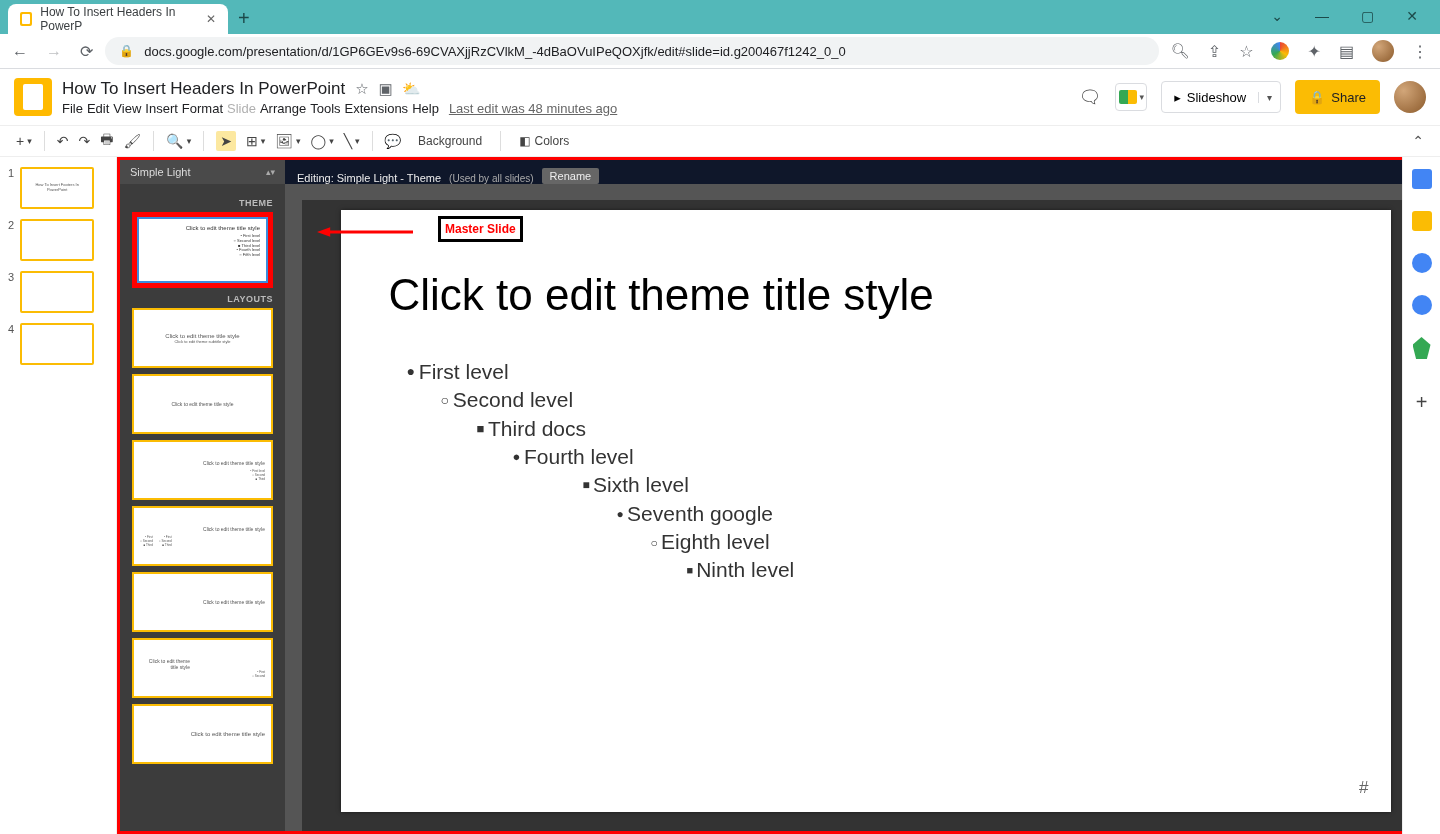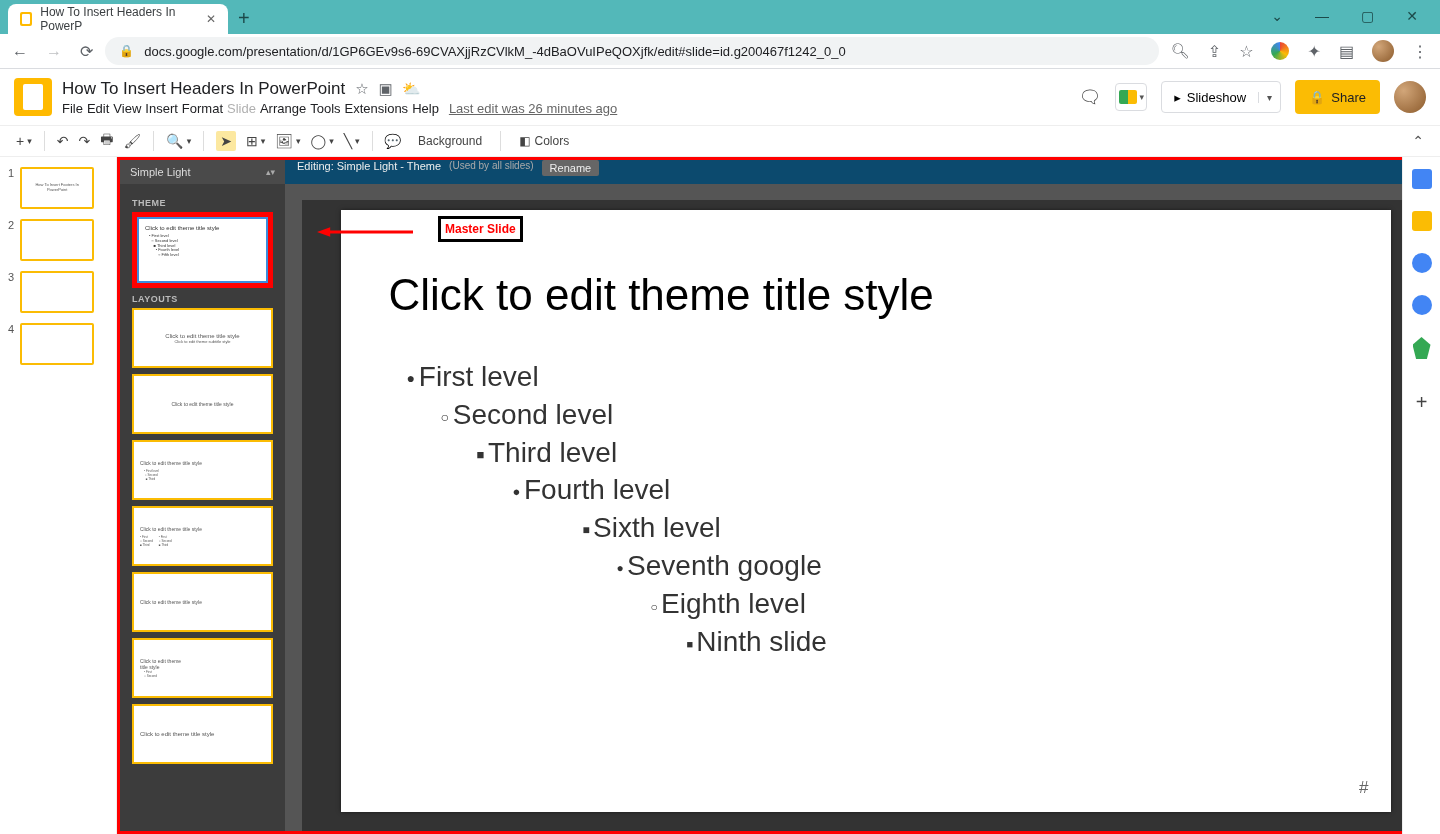--- a/index.html
+++ b/index.html
@@ -53,44 +53,44 @@
 .page-thumbs{width:117px;background:#fff;display:flex;flex-direction:column;gap:10px;padding:10px 8px;border-right:1px solid #eee}
 .thumb-row{display:flex;gap:6px;font-size:11px;color:#555}
 .thumb{width:74px;height:42px;border:2px solid #fbbc04;border-radius:2px;background:#fff;font-size:4px;padding:4px;color:#555;display:flex;flex-direction:column;align-items:center;justify-content:center;text-align:center;line-height:1.2}
 
 .red-area{flex:1;position:relative;background:#333;border:3px solid #ff0000;}
 
 
 .theme-panel{position:absolute;left:0;top:0;bottom:0;width:165px;background:#3c3c3c;color:#ddd;display:flex;flex-direction:column;}
 .theme-head{height:24px;background:#4a4a4a;display:flex;align-items:center;padding:0 10px;font-size:11px;color:#ddd;font-weight:400}
 .theme-head .arr{margin-left:auto;font-size:9px;color:#aaa}
-.theme-body{flex:1;overflow-y:auto;padding:8px 12px;}
+.theme-body{flex:1;overflow-y:auto;padding:8px 12px;text-align:right;}
 .panel-label{font-size:9px;color:#bbb;font-weight:700;margin:6px 0 4px;letter-spacing:.5px}
 .master-thumb{border:3px solid #ff0000;padding:2px;background:#ff0000;}
 .master-thumb-inner{border:2px solid #3b8cde;background:#fff;height:66px;padding:6px;font-size:5px;color:#333}
 .layout-list{display:flex;flex-direction:column;gap:6px;margin-top:2px}
 .layout-item{border:2px solid #fbbc04;background:#fff;height:60px;padding:6px;font-size:5px;color:#555;display:flex;flex-direction:column;justify-content:center}
 
 
-.edit-bar{position:absolute;left:165px;right:0;top:0;height:24px;background:#0c4a6e;display:flex;align-items:flex-start;padding:0 12px;font-size:11px;color:#eee;gap:8px}
+.edit-bar{position:absolute;left:165px;right:0;top:0;height:24px;background:#0f172a;display:flex;align-items:flex-end;padding:0 12px;font-size:11px;color:#eee;gap:8px}
 .edit-bar .used{color:#aaa;font-size:10px}
 .rename-btn{background:#666;color:#eee;border-radius:2px;padding:2px 8px;font-size:11px}
 .close-x{margin-left:auto;font-size:13px;color:#eee;font-weight:700}
 
 
 .ruler{position:absolute;left:165px;right:0;top:24px;height:16px;background:#555;}
 
 
 .vruler{position:absolute;left:165px;top:40px;bottom:0;width:17px;background:#555}
 
 
 .canvas-scroll{position:absolute;left:182px;right:8px;top:40px;bottom:8px;background:#333;display:flex;align-items:flex-start;justify-content:center;overflow:hidden}
 .canvas-slide{margin-top:10px;width:1050px;height:602px;background:#fff;box-shadow:0 0 4px rgba(0,0,0,.5);padding:60px 48px;position:relative}
 .slide-title{font-size:44px;color:#000;margin-bottom:38px}
-.bullet-area{font-size:28px;color:#333;line-height:1.35}
+.bullet-area{font-size:21px;color:#333;line-height:1.35}
 .b1{margin-left:18px}.b1::before{content:"● ";font-size:14px;vertical-align:3px}
 .b2{margin-left:52px}.b2::before{content:"○ ";font-size:14px;vertical-align:2px}
 .b3{margin-left:88px}.b3::before{content:"■ ";font-size:13px;vertical-align:3px}
 .b4{margin-left:124px}.b4::before{content:"● ";font-size:13px;vertical-align:3px}
 .b5{margin-left:158px}.b5::before{content:"○ ";font-size:13px;vertical-align:2px}
 .b6{margin-left:194px}.b6::before{content:"■ ";font-size:12px;vertical-align:3px}
 .b7{margin-left:228px}.b7::before{content:"● ";font-size:12px;vertical-align:3px}
 .b8{margin-left:262px}.b8::before{content:"○ ";font-size:12px;vertical-align:2px}
 .b9{margin-left:298px}.b9::before{content:"■ ";font-size:11px;vertical-align:3px}
 .page-num{position:absolute;right:22px;bottom:14px;font-size:17px;color:#666}
@@ -162,21 +162,21 @@
       <span>File</span>
       <span>Edit</span>
       <span>View</span>
       <span>Insert</span>
       <span>Format</span>
       <span class="disabled">Slide</span>
       <span>Arrange</span>
       <span>Tools</span>
       <span>Extensions</span>
       <span>Help</span>
-      <span class="last-edit">Last edit was 26 minutes ago</span>
+      <span class="last-edit">Last edit was 48 minutes ago</span>
     </div>
   </div>
   <div class="header-right">
     <span style="font-size:18px;color:#444">🗨</span>
     <div class="meet-btn">
         <span class="meet-icon"></span>
         <span style="font-size:9px;margin-left:3px;color:#555">▾</span>
       </div>
     <div class="slideshow-btn">
       <div class="main">
@@ -297,26 +297,26 @@
 
     <div class="ruler"></div>
     <div class="vruler"></div>
 
     <div class="canvas-scroll">
       <div class="canvas-slide">
         <div class="slide-title">Click to edit theme title style</div>
         <div class="bullet-area">
           <div class="b1">First level</div>
           <div class="b2">Second level</div>
-          <div class="b3">Third level</div>
+          <div class="b3">Third docs</div>
           <div class="b4">Fourth level</div>
           <div class="b6">Sixth level</div>
           <div class="b7">Seventh google</div>
           <div class="b8">Eighth level</div>
-          <div class="b9">Ninth slide</div>
+          <div class="b9">Ninth level</div>
         </div>
         <span class="page-num">#</span>
       </div>
     </div>
 
     <svg class="annot-arrow" viewBox="0 0 170 20">
       <line x1="20" y1="10" x2="160" y2="10" stroke="#ff0000" stroke-width="5"></line>
       <polygon points="0,10 22,2 22,18" fill="#ff0000"></polygon>
     </svg>
     <div class="annot-box">Master Slide</div>

